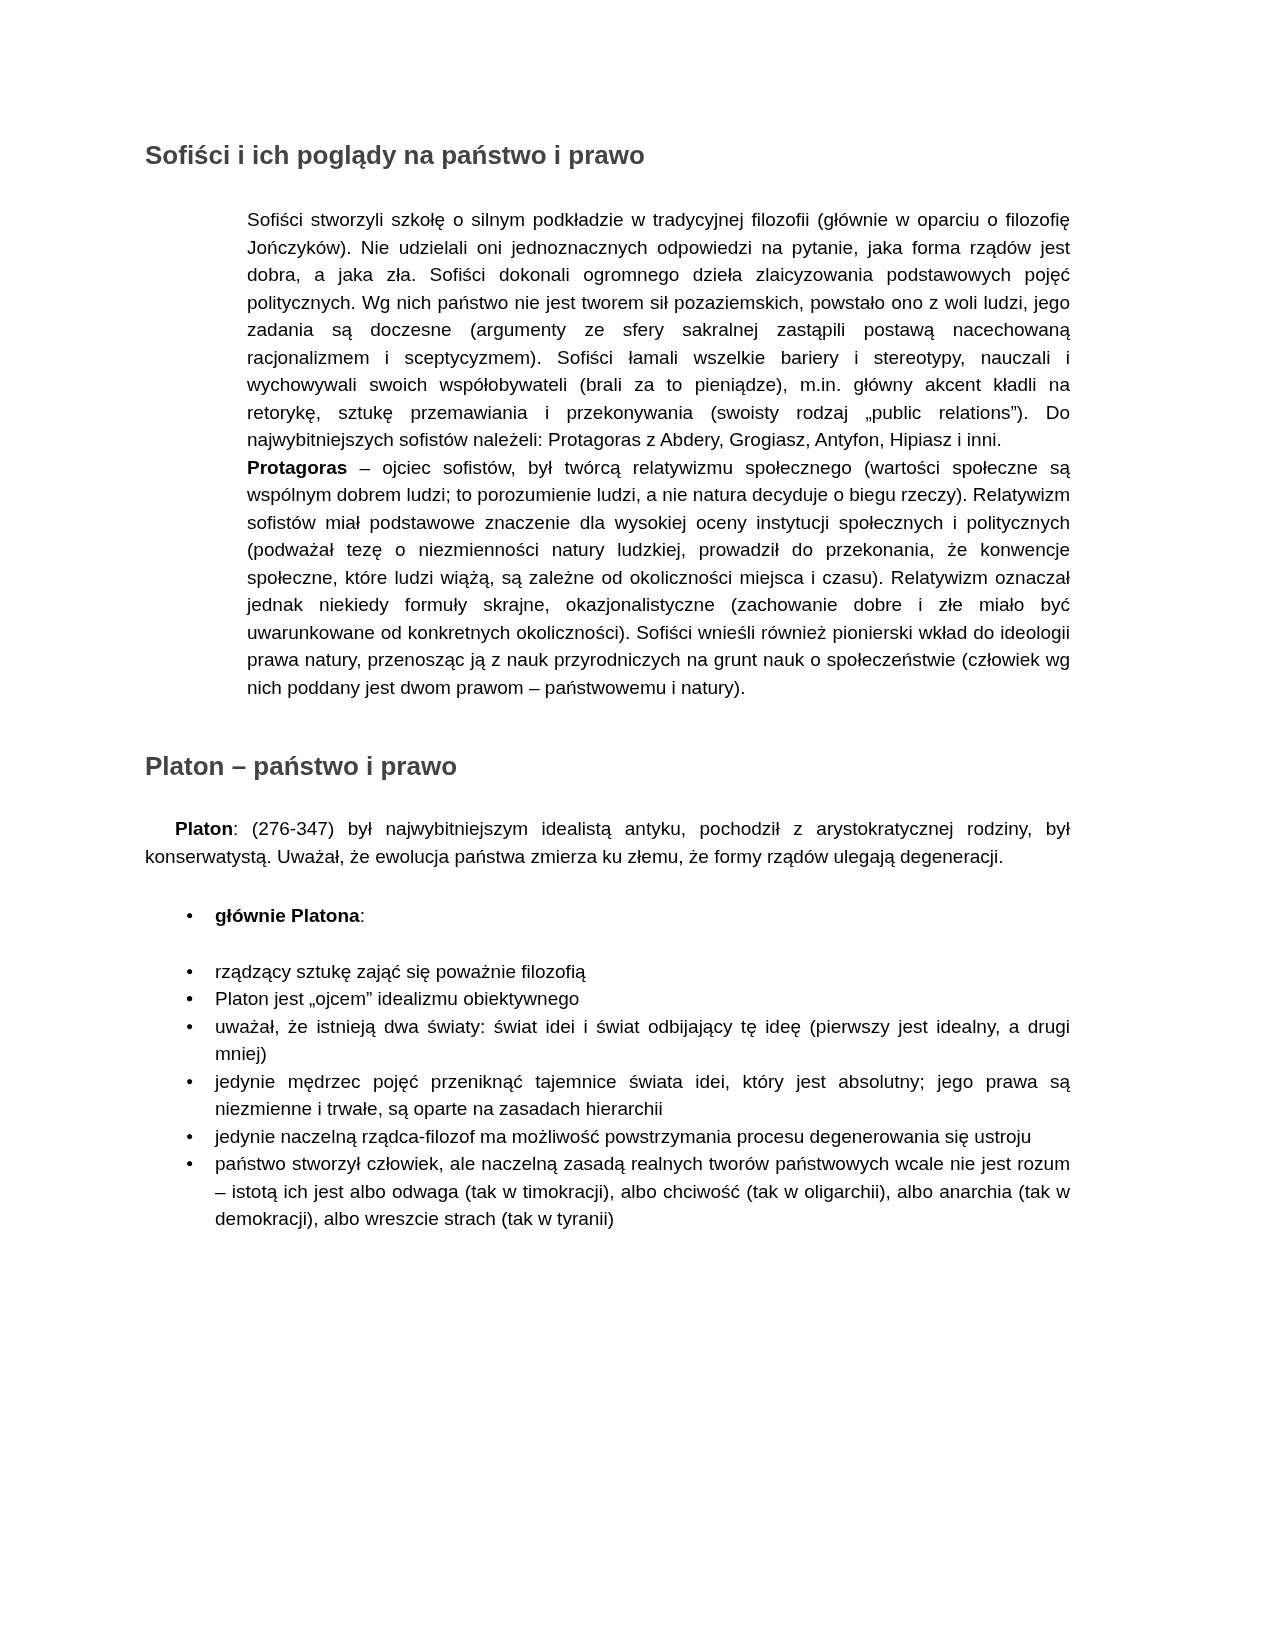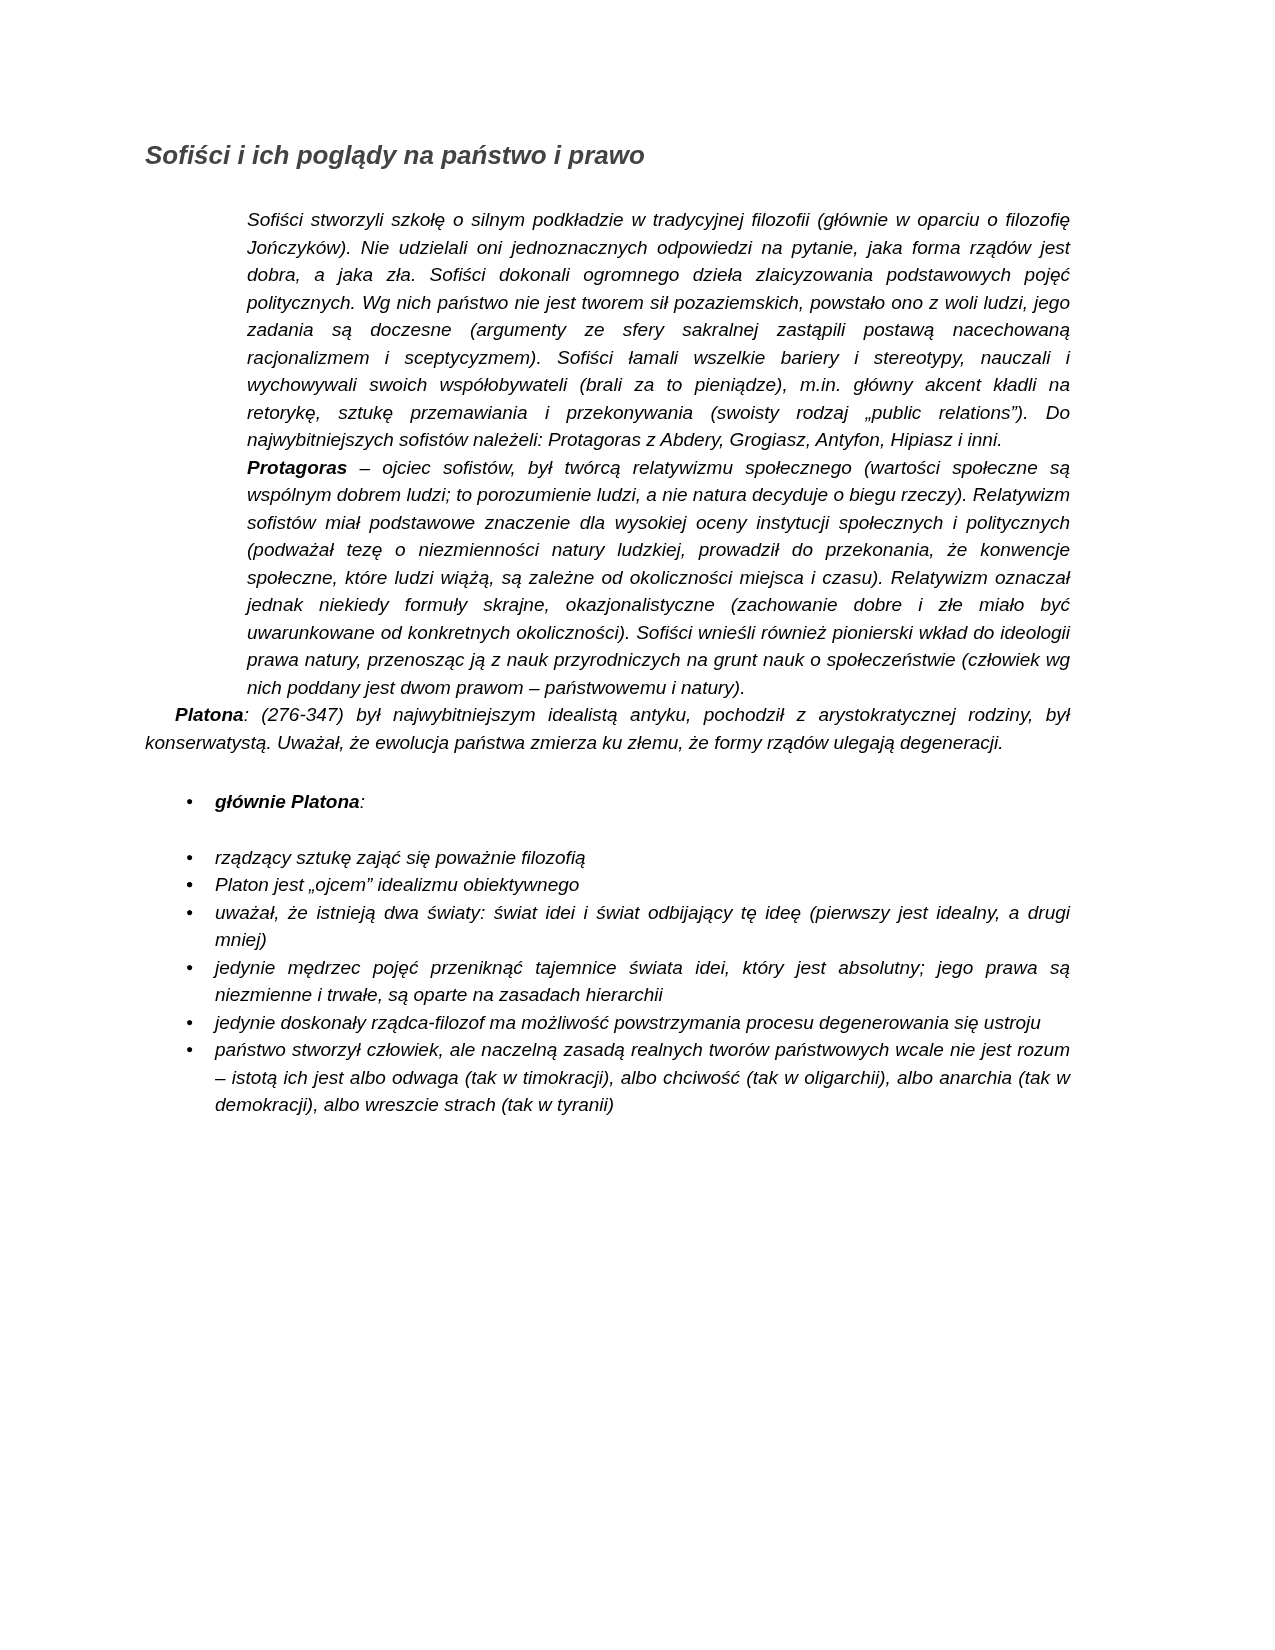--- a/index.html
+++ b/index.html
@@ -1,15 +1,15 @@
 <!DOCTYPE html>
 <html><head>
 <meta charset="utf-8">
 <style>
-  * { box-sizing: border-box; font-style: italic; }
+  * { box-sizing: border-box; }
   html, body { margin: 0; padding: 0; background: #e8e8e8; }
   .page {
     width: 1275px;
     height: 1650px;
     margin: 0 auto;
     background: #ffffff;
     color: #000000;
     font-family: "Liberation Sans", sans-serif;
     font-size: 19px;
     line-height: 27.5px;
@@ -57,22 +57,23 @@
     <h1 class="h1">Sofiści i ich poglądy na państwo i prawo</h1>
 
     <div class="block-indent">
       <p class="para"><span>Sofiści stworzyli szkołę o silnym podkładzie w tradycyjnej filozofii (głównie w oparciu o filozofię Jończyków). Nie udzielali oni jednoznacznych odpowiedzi na pytanie, jaka forma rządów jest dobra, a jaka zła. Sofiści dokonali ogromnego dzieła zlaicyzowania podstawowych pojęć politycznych. Wg nich państwo nie jest tworem sił pozaziemskich, powstało ono z woli ludzi, jego zadania są doczesne (argumenty ze sfery sakralnej zastąpili postawą nacechowaną racjonalizmem i sceptycyzmem). Sofiści łamali wszelkie bariery i stereotypy, nauczali i wychowywali swoich współobywateli (brali za to pieniądze), m.in. główny akcent kładli na retorykę, sztukę przemawiania i przekonywania (swoisty rodzaj „public relations”). Do najwybitniejszych sofistów należeli: Protagoras z Abdery, Grogiasz, Antyfon, Hipiasz i inni.</span></p>
 
       <p class="para"><strong>Protagoras</strong><span> – ojciec sofistów, był twórcą relatywizmu społecznego (wartości społeczne są wspólnym dobrem ludzi; to porozumienie ludzi, a nie natura decyduje o biegu rzeczy). Relatywizm sofistów miał podstawowe znaczenie dla wysokiej oceny instytucji społecznych i politycznych (podważał tezę o niezmienności natury ludzkiej, prowadził do przekonania, że konwencje społeczne, które ludzi wiążą, są zależne od okoliczności miejsca i czasu). Relatywizm oznaczał jednak niekiedy formuły skrajne, okazjonalistyczne (zachowanie dobre i złe miało być uwarunkowane od konkretnych okoliczności). Sofiści wnieśli również pionierski wkład do ideologii prawa natury, przenosząc ją z nauk przyrodniczych na grunt nauk o społeczeństwie (człowiek wg nich poddany jest dwom prawom – państwowemu i natury).</span></p>
     </div>
   </section>
 
   <section>
+    <h1 class="h1 h1-platon">Platon – państwo i prawo</h1>
 
-    <p class="para intro"><strong>Platona</strong><span>: (276-347) był najwybitniejszym idealistą antyku, pochodził z arystokratycznej rodziny, był konserwatystą. Uważał, że ewolucja państwa zmierza ku złemu, że formy rządów ulegają degeneracji.</span></p>
+    <p class="para intro"><strong>Platon</strong><span>: (276-347) był najwybitniejszym idealistą antyku, pochodził z arystokratycznej rodziny, był konserwatystą. Uważał, że ewolucja państwa zmierza ku złemu, że formy rządów ulegają degeneracji.</span></p>
 
     <ul class="doc-list">
       <li class="li header-li">
         <span class="bullet">●</span><strong>głównie Platona</strong><span>:</span>
       </li>
 
       <li class="li">
         <span class="bullet">●</span><span>rządzący sztukę zająć się poważnie filozofią</span>
       </li>
 
@@ -86,21 +87,21 @@
 
       <li class="li">
         <span class="bullet">●</span><span>uważał, że istnieją dwa światy: świat idei i świat odbijający tę ideę (pierwszy jest idealny, a drugi mniej)</span>
       </li>
 
       <li class="li">
         <span class="bullet">●</span><span>jedynie mędrzec pojęć przeniknąć tajemnice świata idei, który jest absolutny; jego prawa są niezmienne i trwałe, są oparte na zasadach hierarchii</span>
       </li>
 
       <li class="li">
-        <span class="bullet">●</span><span>jedynie doskonały rządca-filozof ma możliwość powstrzymania procesu degenerowania się ustroju</span>
+        <span class="bullet">●</span><span>jedynie naczelną rządca-filozof ma możliwość powstrzymania procesu degenerowania się ustroju</span>
       </li>
 
       <li class="li">
         <span class="bullet">●</span><span>państwo stworzył człowiek, ale naczelną zasadą realnych tworów państwowych wcale nie jest rozum – istotą ich jest albo odwaga (tak w timokracji), albo chciwość (tak w oligarchii), albo anarchia (tak w demokracji), albo wreszcie strach (tak w tyranii)</span>
       </li>
     </ul>
   </section>
 
 </div>
 

